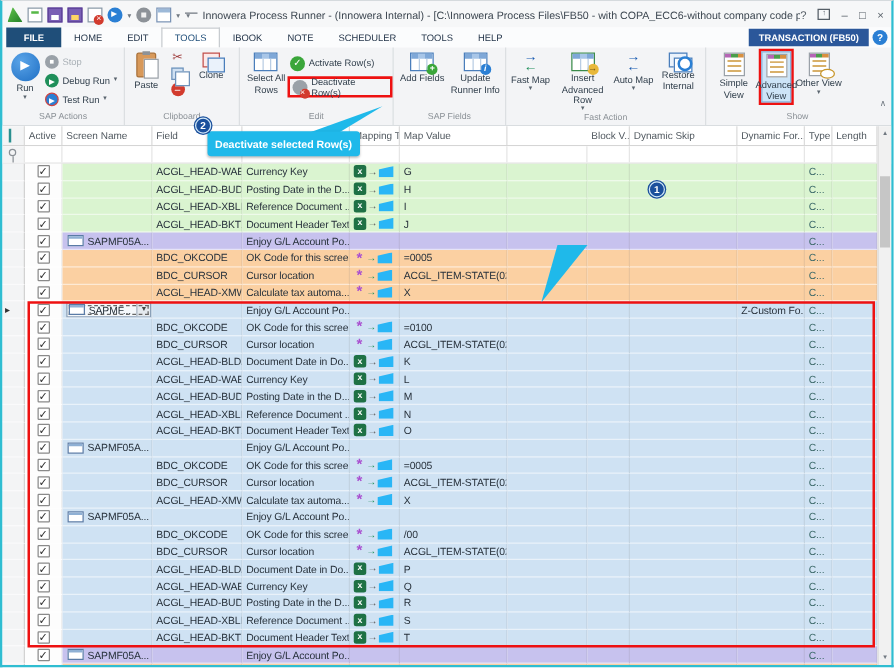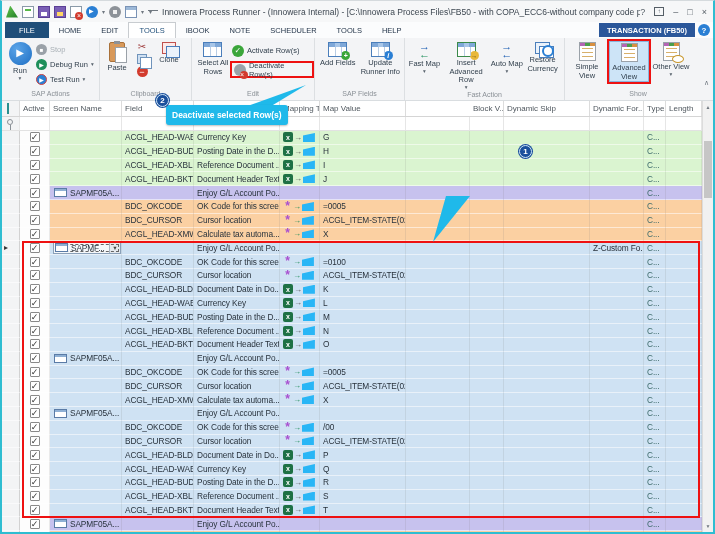--- a/index.html
+++ b/index.html
@@ -33,21 +33,21 @@
   .i-more { width:10px; border-top:1.5px solid #707880; height:5px; position:relative; top:1px; }
   .i-more::after { content:"▾"; position:absolute; left:1px; top:-3px; font-size:6px; color:#707880; }
   .title-text { flex:1; font-size:8.5px; color:#3c4650; white-space:nowrap; overflow:hidden; text-align:center; padding:0 4px; }
   .winbtns { display:flex; align-items:center; gap:9px; color:#555e66; font-size:9px; padding-right:2px; }
   .wb { cursor:default; }
   .wb-full { display:inline-block; width:10px; height:9px; border:1px solid #555e66; font-size:6px; line-height:7px; text-align:center; }
 
   
   .tabbar { position:absolute; left:0; right:0; top:21px; height:16px; background:#fbfcfd;
     display:flex; align-items:stretch; }
-  .tab-file { background:#1f4e79; color:#fff; font-size:7.5px; font-weight:normal;
+  .tab-file { background:#1f4e79; color:#fff; font-size:7.5px; font-weight:bold;
     display:flex; align-items:center; padding:0 14px; margin-left:3px; }
   .tab { display:flex; align-items:center; padding:0 10px; font-size:7.5px; color:#24354a; }
   .tab.active { background:#fff; border:1px solid #c8ccd0; border-bottom:none; color:#1f4e79; }
   .tab-spacer { flex:1; }
   .txn-badge { background:#2b579a; color:#fff; font-size:7.5px; font-weight:bold;
     display:flex; align-items:center; padding:0 8px; margin:1px 0; }
   .help-circle { width:12px; height:12px; border-radius:50%; background:#2a7fd4; color:#fff;
     font-size:8px; font-weight:bold; display:flex; align-items:center; justify-content:center;
     align-self:center; margin:0 3px; }
 
@@ -315,33 +315,33 @@
         <div class="bb" style="width:34px">
           <span class="ic-fastmap">
               <span class="a1">→</span>
               <span class="a1">←</span>
             </span>
           <span class="bl">Auto Map</span>
             <span class="dd">▾</span>
         </div>
         <div class="bb" style="width:40px">
           <span class="ic-restore"></span>
-          <span class="bl">Restore Currency</span>
+          <span class="bl">Restore Internal</span>
         </div>
       </div>
       <div class="rg-label">Fast Action</div>
     </div>
 
     <div class="rgroup" style="width:146px;border-right:none">
       <div class="rg-body" style="justify-content:flex-start;gap:2px">
         <div class="bb" style="width:40px">
           <span class="dv"></span>
           <span class="bl">Simple View</span>
         </div>
-        <div class="bb advsel red-outline" style="width:40px">
+        <div class="bb advsel red-outline" style="width:24px">
           <span class="dv"></span>
           <span class="bl">Advanced View</span>
         </div>
         <div class="bb" style="width:40px">
           <span class="dv eye"></span>
           <span class="bl">Other View</span>
             <span class="dd">▾</span>
         </div>
       </div>
       <div class="rg-label">Show</div>

